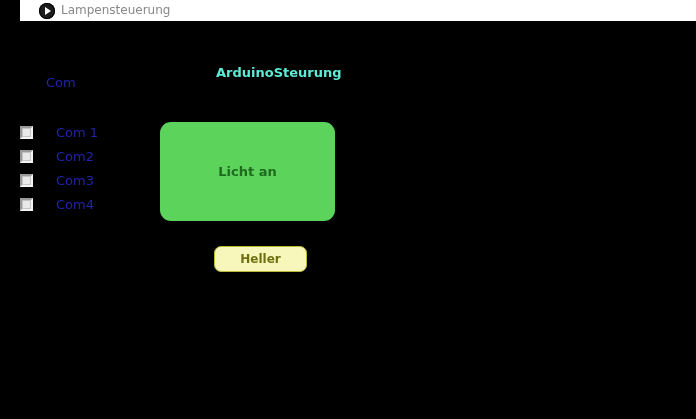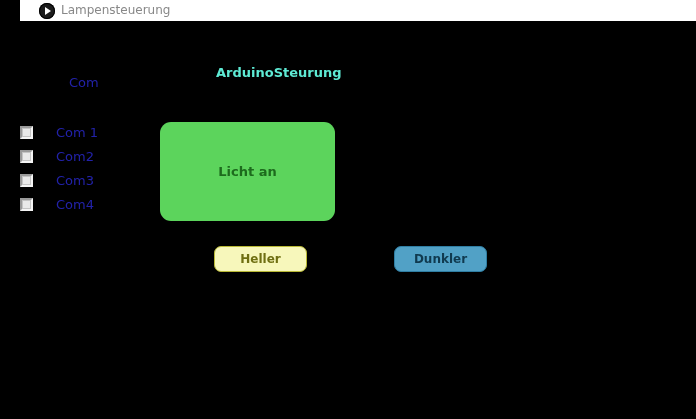--- a/index.html
+++ b/index.html
@@ -99,21 +99,20 @@
   }
 
   #com-group-label {
     position: absolute;
     left: 26px;
     top: 0px;
     font-family: "DejaVu Sans", sans-serif;
     font-size: 13px;
     color: #2222aa;
     white-space: nowrap;
-    margin-left: 23px;
   }
 
   .com-option {
     position: absolute;
     left: 0px;
     height: 20px;
     display: flex;
     align-items: center;
     gap: 16px;
   }
@@ -246,16 +245,15 @@
 
       <div class="com-option" style="top:119px">
         <span class="com-checkbox"></span>
         <span class="com-label">Com4</span>
       </div>
     </div>
 
     <button id="btn-licht-an" class="big-button">Licht an</button>
 
     <button id="btn-heller" class="small-button">Heller</button>
-    <button id="btn-dunkler" class="small-button">Dunkler</button>
 
   </div>
 </div>
 
 </body></html>

